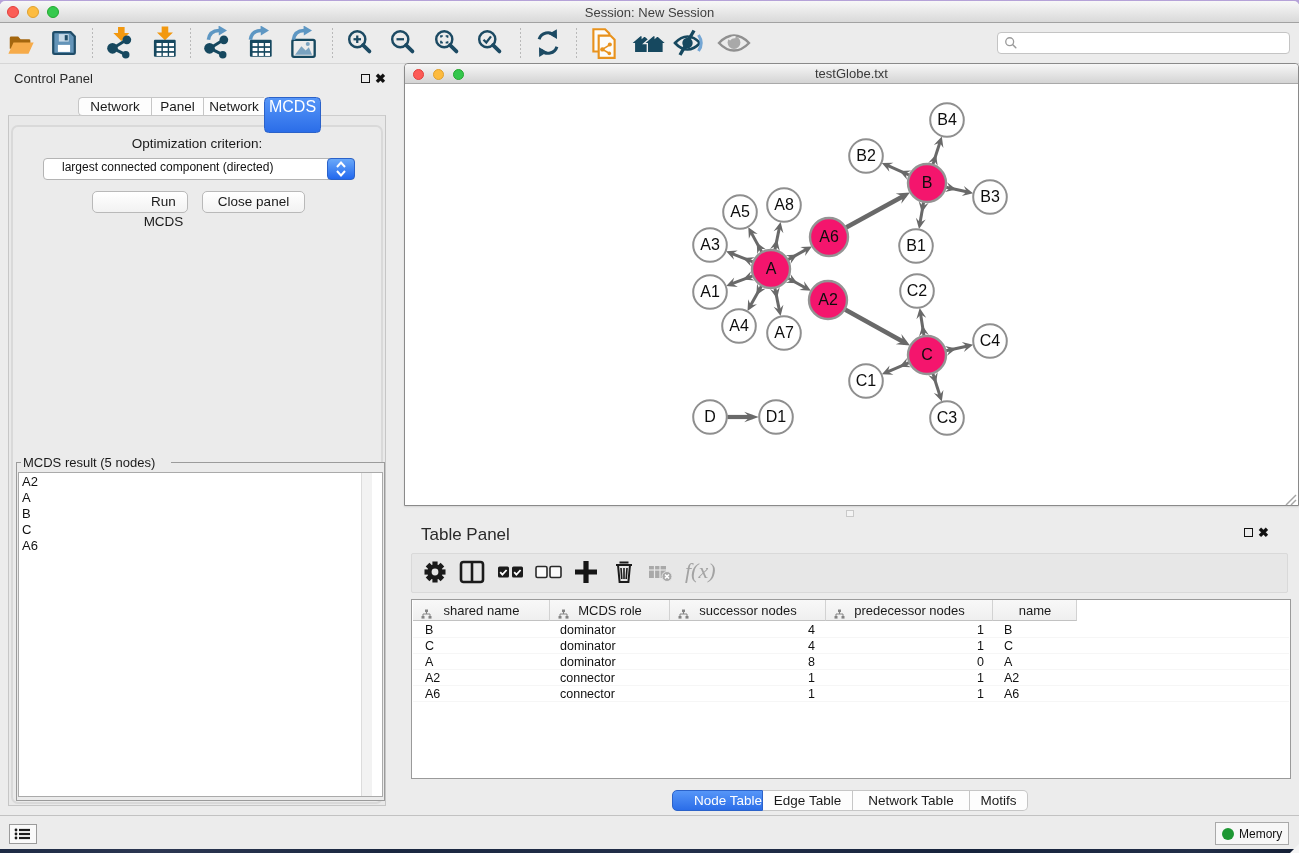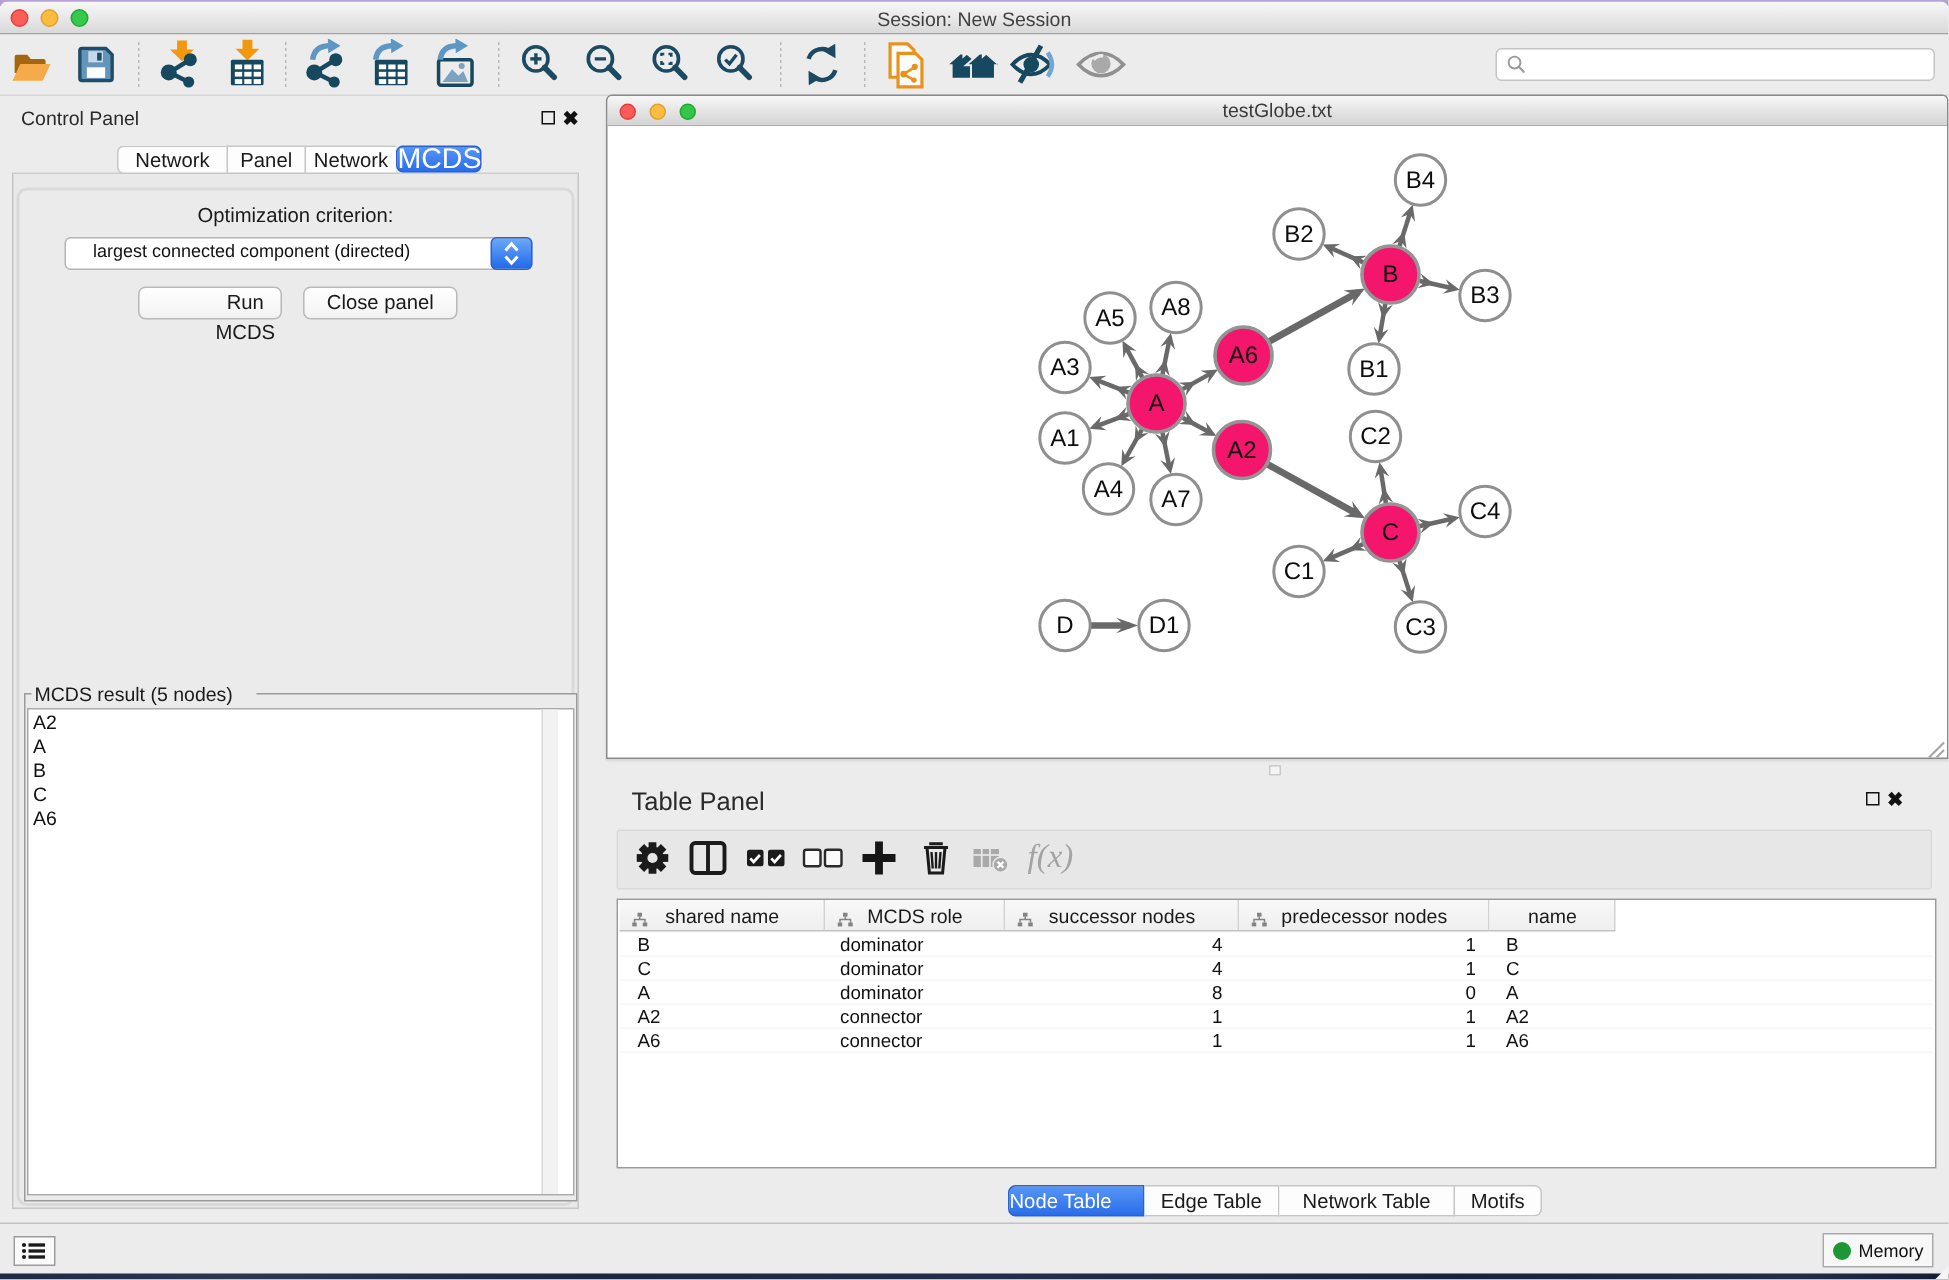--- a/index.html
+++ b/index.html
@@ -139,21 +139,21 @@
   </svg>
 <div style="position:absolute;left:0;top:63px;width:1299px;height:1px;background:#d6d6d6;"></div>
 <div style="position:absolute;left:14px;top:71px;width:120px;height:16px;font-size:13px;color:#2a2a2a;">Control Panel</div>
 <div style="position:absolute;left:361px;top:74px;width:9px;height:9px;border:1.5px solid #111;background:#ececec;"></div>
 <div style="position:absolute;left:375px;top:71px;width:14px;height:14px;font-size:13px;font-weight:bold;color:#111;">✖</div>
 <div style="position:absolute;left:8px;top:115px;width:378px;height:691px;border:1px solid #c6c6c6;border-top:1px solid #cdcdcd;background:#e9e9e9;"></div>
 <div style="position:absolute;left:11px;top:125px;width:372px;height:679px;border:2px solid #d9d9d9;border-radius:7px;background:#ebebeb;"></div>
 <div style="position:absolute;left:78px;top:97px;width:73px;height:19px;background:#fdfdfd;border:1px solid #c6c6c6;border-right:none;border-radius:4.5px 0 0 4.5px;color:#1a1a1a;font-size:13.5px;text-align:center;line-height:18px;">Network</div>
 <div style="position:absolute;left:151px;top:97px;width:52px;height:19px;background:#fdfdfd;border:1px solid #c6c6c6;border-right:none;color:#1a1a1a;font-size:13.5px;text-align:center;line-height:18px;">Panel</div>
 <div style="position:absolute;left:203px;top:97px;width:61px;height:19px;background:#fdfdfd;border:1px solid #c6c6c6;border-right:none;color:#1a1a1a;font-size:13.5px;text-align:center;line-height:18px;">Network</div>
-<div style="position:absolute;left:264px;top:97px;width:57px;height:18px;background:linear-gradient(#5696f8,#2b6de8);border:1px solid #2b62c9;border-radius:4.5px;color:#fff;font-size:19px;text-align:center;line-height:18px;">MCDS</div>
+<div style="position:absolute;left:264px;top:97px;width:57px;height:36px;background:linear-gradient(#5696f8,#2b6de8);border:1px solid #2b62c9;border-radius:4.5px;color:#fff;font-size:16px;text-align:center;line-height:18px;">MCDS</div>
 <div style="position:absolute;left:0px;top:136px;width:394px;height:16px;font-size:13.5px;color:#1a1a1a;text-align:center;">Optimization criterion:</div>
 <div style="position:absolute;left:43px;top:158px;width:312px;height:22px;background:#fff;border:1px solid #b4b4b4;border-radius:4px;"></div>
 <div style="position:absolute;left:43px;top:160px;width:285px;height:18px;font-size:12px;color:#111;text-align:left;margin-left:19px;">largest connected component (directed)</div>
 <div style="position:absolute;left:327px;top:158px;width:28px;height:22px;background:linear-gradient(#6aa9f9,#2268ee);border:1px solid #2b62c9;border-radius:4px;"></div>
 <svg class="abs" style="left:331px;top:160px" width="20" height="18" viewBox="0 0 20 18">
     <path d="M6,7 L10,2.5 L14,7" fill="none" stroke="#fff" stroke-width="2"></path>
     <path d="M6,11 L10,15.5 L14,11" fill="none" stroke="#fff" stroke-width="2"></path>
   </svg>
 <div style="position:absolute;left:92px;top:191px;width:96px;height:22px;background:linear-gradient(#ffffff,#f2f2f2);border:1px solid #b9b9b9;border-radius:5px;font-size:13.5px;color:#1a1a1a;text-align:center;line-height:20px;padding-left:47px;">Run MCDS</div>
 <div style="position:absolute;left:202px;top:191px;width:103px;height:22px;background:linear-gradient(#ffffff,#f2f2f2);border:1px solid #b9b9b9;border-radius:5px;font-size:13.5px;color:#1a1a1a;text-align:center;line-height:20px;">Close panel</div>
@@ -407,21 +407,21 @@
 <div style="position:absolute;left:560px;top:671px;width:100px;height:15px;font-size:12.5px;color:#111;">connector</div>
 <div style="position:absolute;left:700px;top:671px;width:115px;height:15px;font-size:12.5px;color:#111;text-align:right;">1</div>
 <div style="position:absolute;left:869px;top:671px;width:115px;height:15px;font-size:12.5px;color:#111;text-align:right;">1</div>
 <div style="position:absolute;left:1004px;top:671px;width:80px;height:15px;font-size:12.5px;color:#111;">A2</div>
 <div style="position:absolute;left:413px;top:686px;width:876px;height:16px;border-bottom:1px solid #f6f6f6;"></div>
 <div style="position:absolute;left:425px;top:687px;width:100px;height:15px;font-size:12.5px;color:#111;">A6</div>
 <div style="position:absolute;left:560px;top:687px;width:100px;height:15px;font-size:12.5px;color:#111;">connector</div>
 <div style="position:absolute;left:700px;top:687px;width:115px;height:15px;font-size:12.5px;color:#111;text-align:right;">1</div>
 <div style="position:absolute;left:869px;top:687px;width:115px;height:15px;font-size:12.5px;color:#111;text-align:right;">1</div>
 <div style="position:absolute;left:1004px;top:687px;width:80px;height:15px;font-size:12.5px;color:#111;">A6</div>
-<div style="position:absolute;left:672px;top:790px;width:91px;height:21px;background:linear-gradient(#5696f8,#2b6de8);border:1px solid #2b62c9;border-radius:5px 0 0 5px;color:#fff;font-size:13.5px;text-align:left;line-height:19px;">Node Table</div>
+<div style="position:absolute;left:672px;top:790px;width:91px;height:21px;background:linear-gradient(#5696f8,#2b6de8);border:1px solid #2b62c9;border-radius:5px 0 0 5px;color:#fff;font-size:13.5px;text-align:right;line-height:19px;">Node Table</div>
 <div style="position:absolute;left:763px;top:790px;width:90px;height:21px;background:#fdfdfd;border:1px solid #c6c6c6;border-left:none;color:#1a1a1a;font-size:13.5px;text-align:center;line-height:19px;">Edge Table</div>
 <div style="position:absolute;left:853px;top:790px;width:117px;height:21px;background:#fdfdfd;border:1px solid #c6c6c6;border-left:none;color:#1a1a1a;font-size:13.5px;text-align:center;line-height:19px;">Network Table</div>
 <div style="position:absolute;left:970px;top:790px;width:58px;height:21px;background:#fdfdfd;border:1px solid #c6c6c6;border-left:none;border-radius:0 5px 5px 0;color:#1a1a1a;font-size:13.5px;text-align:center;line-height:19px;">Motifs</div>
 <div style="position:absolute;left:0;top:815px;width:1299px;height:1px;background:#c2c2c2;"></div>
 <div style="position:absolute;left:9px;top:824px;width:28px;height:20px;background:#fafafa;border:1px solid #9b9b9b;"></div>
 <svg class="abs" style="left:14px;top:828px" width="17" height="12" viewBox="0 0 17 12">
     <g fill="#1a1a1a">
       <circle cx="2" cy="2" r="1.4"></circle>
       <circle cx="2" cy="6" r="1.4"></circle>
       <circle cx="2" cy="10" r="1.4"></circle>

